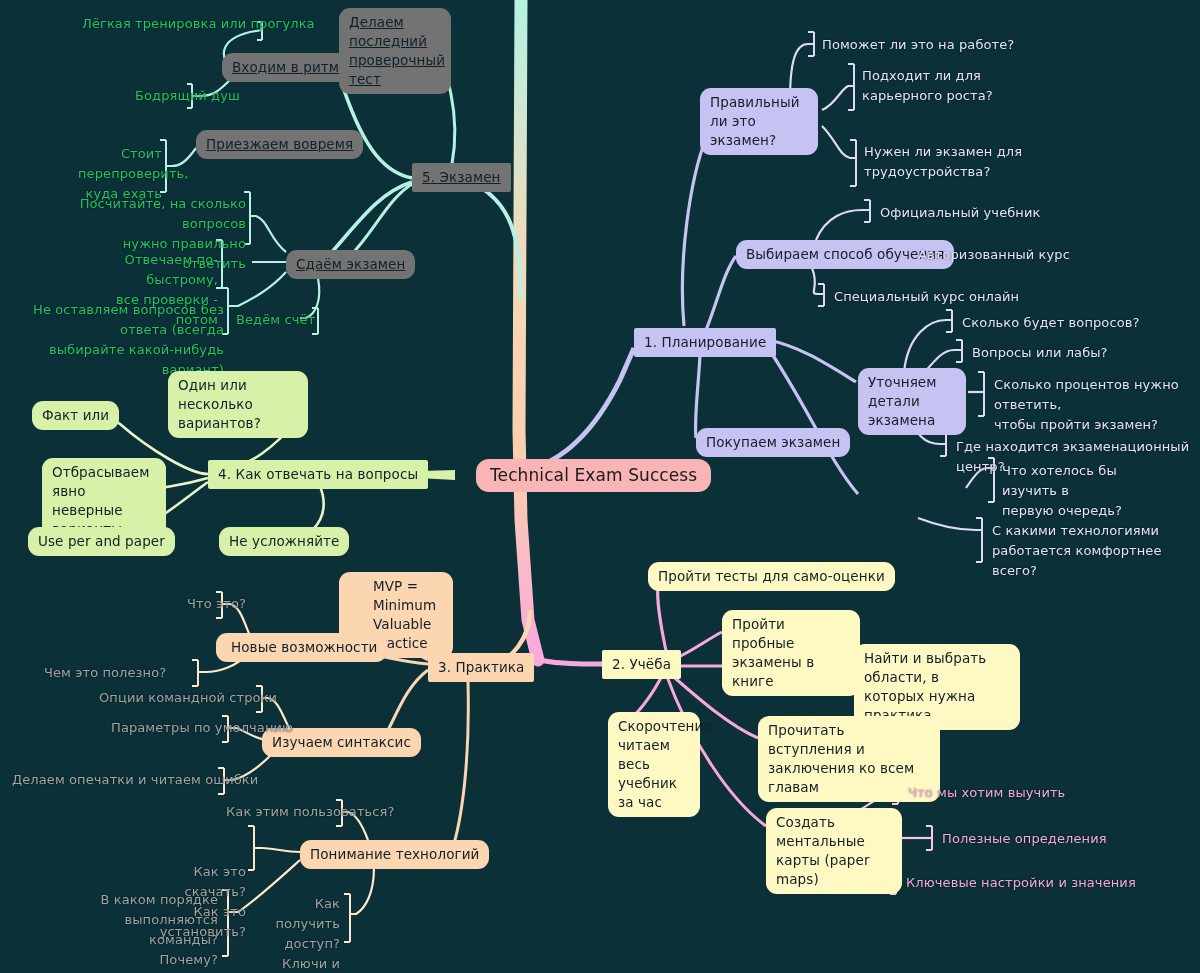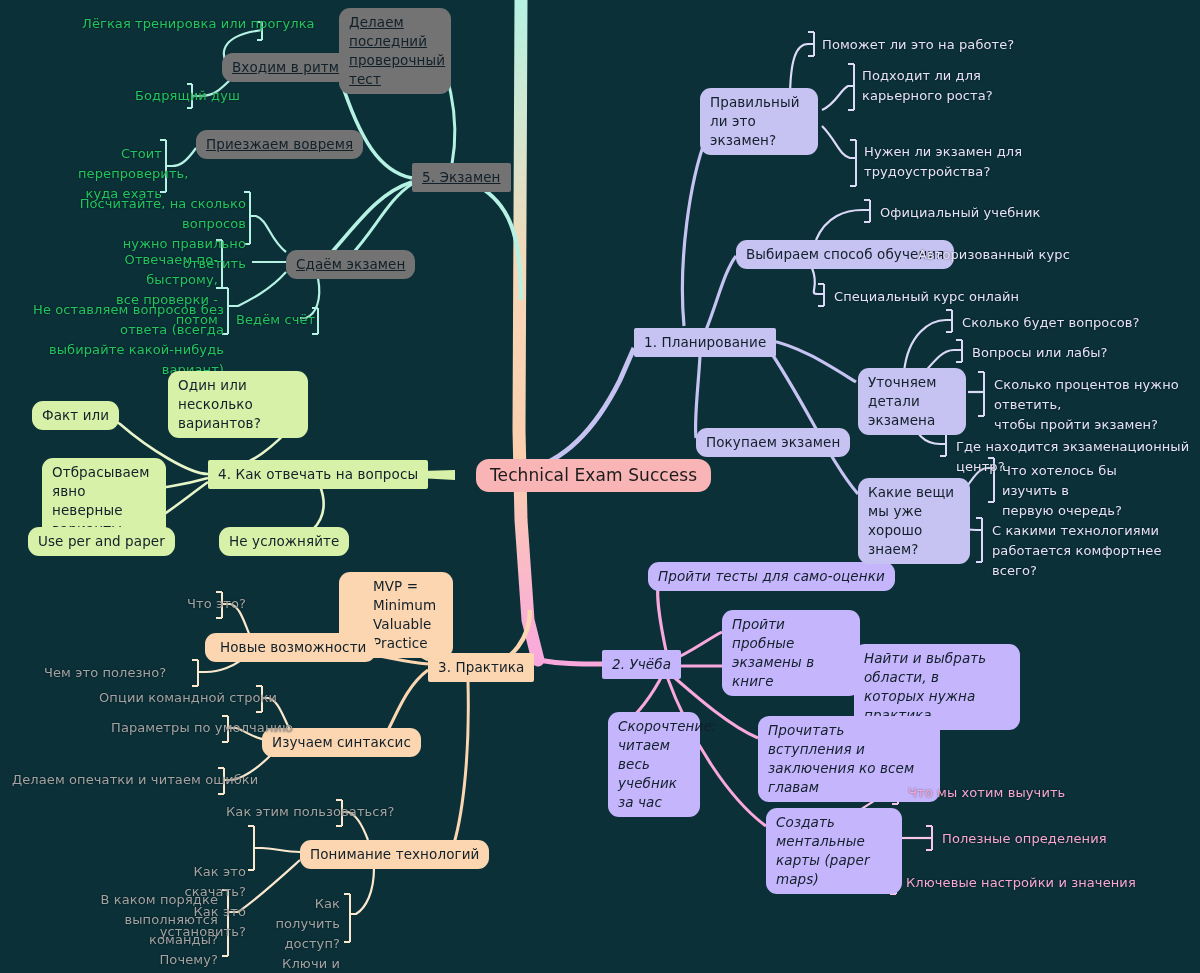--- a/index.html
+++ b/index.html
@@ -42,21 +42,21 @@
 
   .center{
     background:#f9b5b5;
     border-radius:13px;
     font-size:17px;
     color:#1c1c1c;
     padding:7px 14px;
   }
   .mintbox{background:#737373;text-decoration:underline;}
   .purplebox{background:#c6c2f2;}
-  .pinkbox{background:#c4b5fd;font-style:italic;}
+  .pinkbox{background:#fef9c3;}
   .greenbox{background:#d7f2a8;}
   .peachbox{background:#fbd6b1;}
   .ta-r{text-align:right;}
 </style>
 </head>
 <body>
 
 <div id="stage">
 
   <svg id="links" viewBox="0 0 1200 973">
@@ -204,21 +204,21 @@
 вариантов?</div>
   <div class="node greenbox rounded" style="left:32px;top:401px;">Факт или</div>
   <div class="node greenbox rounded" style="left:42px;top:458px;width:124px;">Отбрасываем явно
 неверные варианты</div>
   <div class="node greenbox rounded" style="left:28px;top:527px;">Use per and paper</div>
   <div class="node greenbox rounded" style="left:219px;top:527px;">Не усложняйте</div>
 
   <div class="node peachbox rect" style="left:428px;top:653px;">3. Практика</div>
   <div class="node peachbox rounded" style="left:339px;top:572px;width:114px;padding-left:34px;">MVP = Minimum
 Valuable Practice</div>
-  <div class="node peachbox rounded" style="left:205px;top:633px;padding-left:15px;">Новые возможности</div>
+  <div class="node peachbox rounded" style="left:216px;top:633px;padding-left:15px;">Новые возможности</div>
   <div class="node free peach ta-r" style="left:183px;top:592px;">Что это?</div>
   <div class="node free peach ta-r" style="left:40px;top:661px;">Чем это полезно?</div>
   <div class="node peachbox rounded" style="left:262px;top:728px;">Изучаем синтаксис</div>
   <div class="node free peach ta-r" style="left:95px;top:686px;">Опции командной строки</div>
   <div class="node free peach ta-r" style="left:107px;top:716px;">Параметры по умолчанию</div>
   <div class="node free peach ta-r" style="left:8px;top:768px;">Делаем опечатки и читаем ошибки</div>
   <div class="node peachbox rounded" style="left:300px;top:840px;">Понимание технологий</div>
   <div class="node free peach ta-r" style="left:222px;top:800px;">Как этим пользоваться?</div>
   <div class="node free peach ta-r" style="left:124px;top:824px;width:126px;margin-top:36px;">Как это скачать?
 Как это установить?</div>
@@ -258,20 +258,18 @@
   <div class="node free purple" style="left:914px;top:243px;">Авторизованный курс</div>
   <div class="node free purple" style="left:830px;top:285px;">Специальный курс онлайн</div>
   <div class="node purplebox rounded" style="left:696px;top:428px;">Покупаем экзамен</div>
   <div class="node purplebox rounded" style="left:858px;top:368px;width:108px;">Уточняем детали
 экзамена</div>
   <div class="node free purple" style="left:958px;top:311px;">Сколько будет вопросов?</div>
   <div class="node free purple" style="left:968px;top:341px;">Вопросы или лабы?</div>
   <div class="node free purple" style="left:990px;top:373px;width:204px;">Сколько процентов нужно ответить,
 чтобы пройти экзамен?</div>
   <div class="node free purple" style="left:952px;top:435px;">Где находится экзаменационный центр?</div>
-  <div class="node purplebox rounded" style="left:858px;top:478px;width:112px;">Какие вещи мы уже
-хорошо знаем?</div>
   <div class="node free purple" style="left:998px;top:459px;width:160px;">Что хотелось бы изучить в
 первую очередь?</div>
   <div class="node free purple" style="left:988px;top:519px;width:180px;">С какими технологиями
 работается комфортнее всего?</div>
 
 </div>
 
 </body></html>

